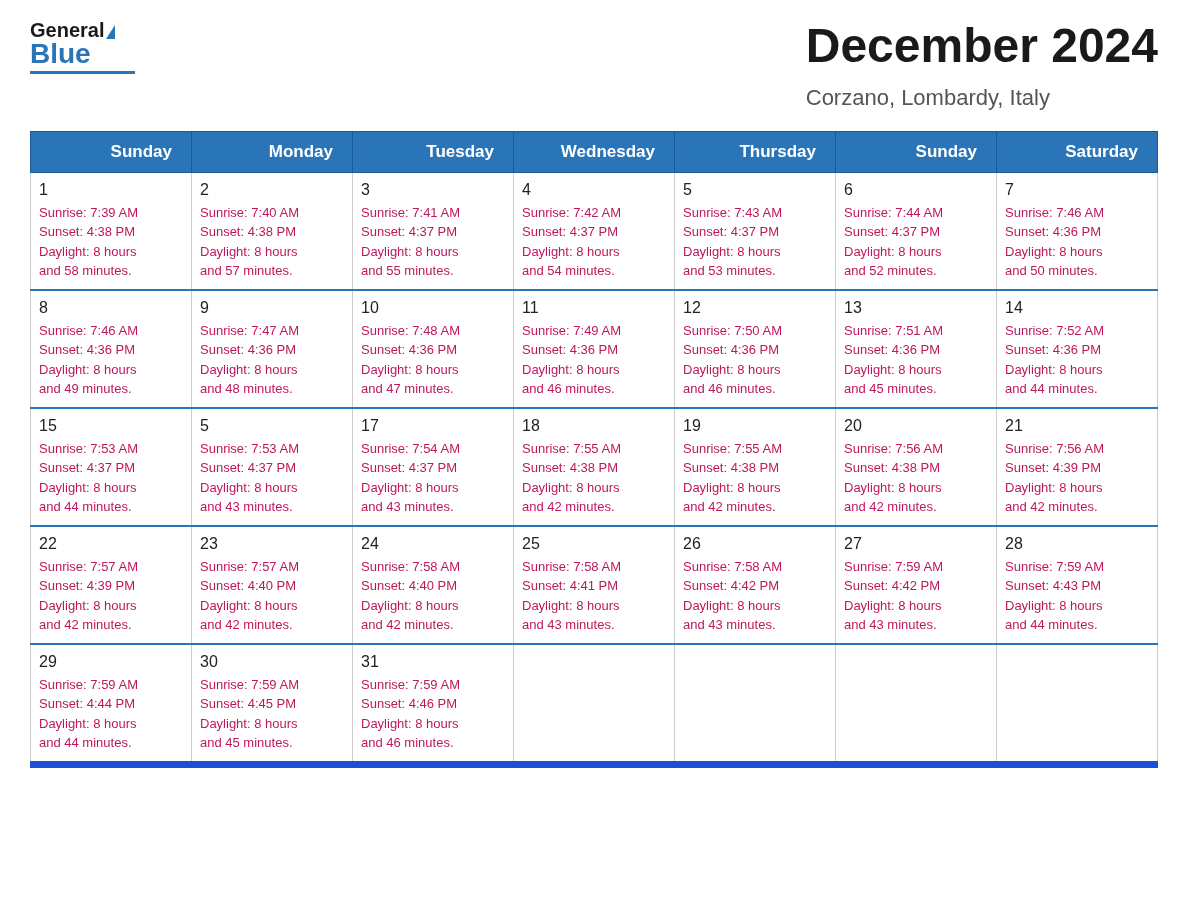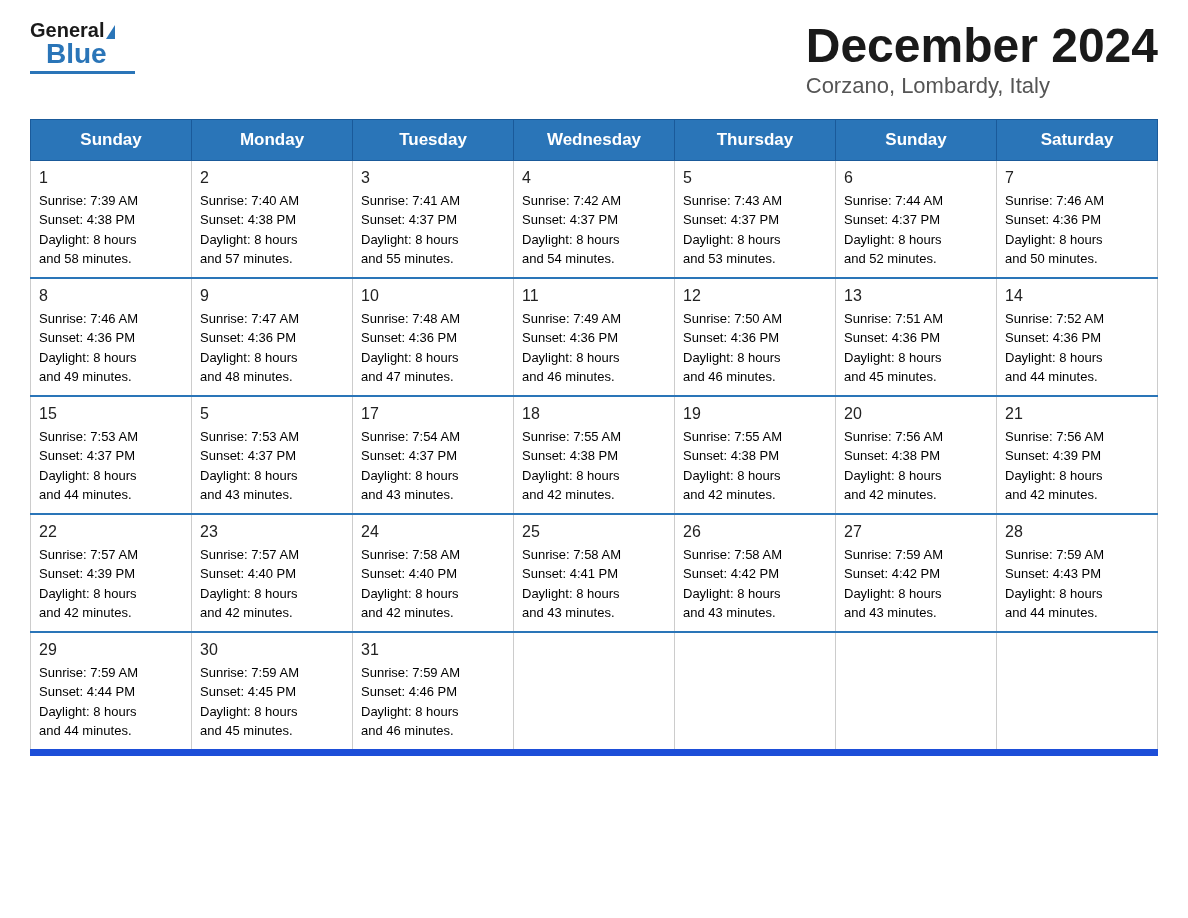--- a/index.html
+++ b/index.html
@@ -32,34 +32,34 @@
     }
     .month-title {
       font-size: 48px;
       font-weight: bold;
       color: #1a1a1a;
       line-height: 1.1;
     }
     .location {
       font-size: 22px;
       color: #555;
-      margin-top: 0;
+      margin-top: 12px;
     }
     .calendar {
       width: 100%;
       border-collapse: collapse;
       border: 1px solid #aaa;
     }
     .calendar th {
       background: #2a75b8;
       color: #fff;
       font-size: 17px;
       font-weight: bold;
       padding: 10px 19px;
-      text-align: center;
+      text-align: right;
       border: 1px solid #1a5a9a;
     }
     .calendar td {
       vertical-align: top;
       padding: 8px 8px;
       border: 1px solid #ccc;
       font-size: 13px;
       color: #222;
       width: calc(100% / 7);
       min-height: 100px;
@@ -72,35 +72,35 @@
     }
     .day-number {
       font-size: 16px;
       font-weight: normal;
       margin-bottom: 4px;
       display: block;
     }
     .day-info {
       font-size: 13px;
       line-height: 1.5;
-      color: #000000;
+      color: #be185d;
     }
     .empty-cell {
       background: #fff;
     }
   </style>
 </head>
 <body>
 
 <div class="header">
   <div class="logo">
     <div class="logo-text">
       <span class="logo-general">General</span><span style="display:inline-block;width:0;height:0;border-left:9px solid transparent;border-right:0;border-bottom:14px solid #2a75b8;margin-left:2px;margin-bottom:-2px;"></span>
     </div>
-    <div style="font-size:28px;font-weight:bold;color:#2a75b8;line-height:1;margin-left:16px;">Blue</div>
+    <div style="font-size:28px;font-weight:bold;color:#2a75b8;line-height:1;">Blue</div>
     <div style="width:105px;height:3px;background:#2a75b8;margin-top:3px;"></div>
   </div>
   <div class="title-area">
     <div class="month-title">December 2024</div>
     <div class="location">Corzano, Lombardy, Italy</div>
   </div>
 </div>
 
 <table class="calendar">
   <thead>

